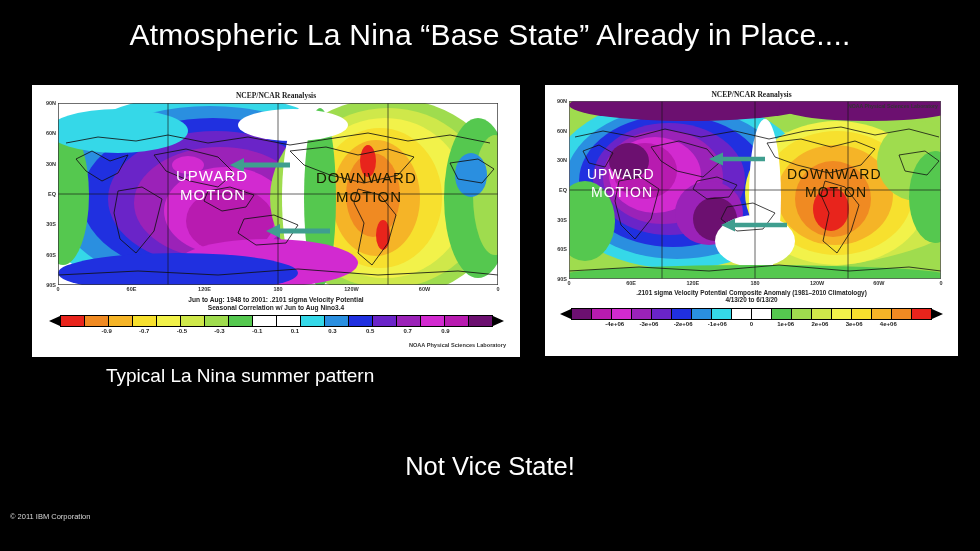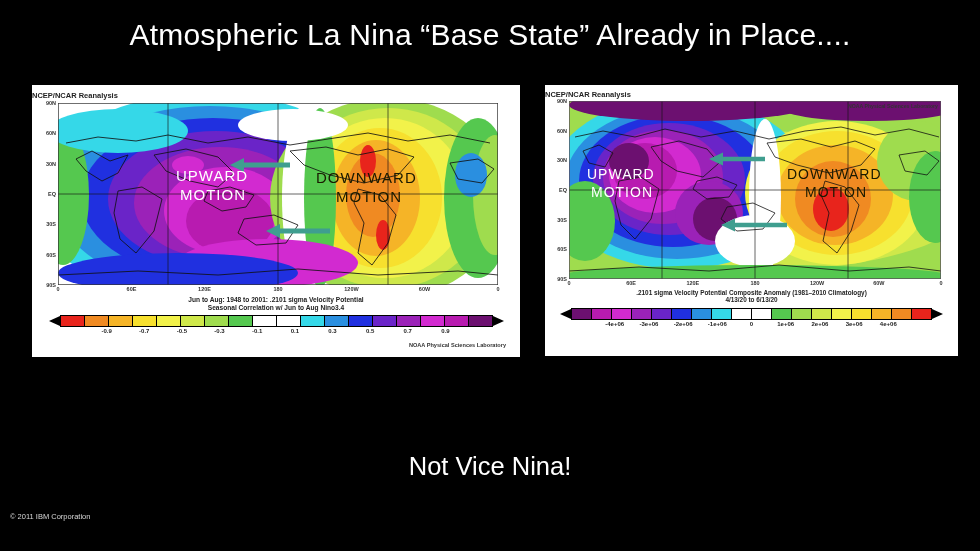--- a/index.html
+++ b/index.html
@@ -10,22 +10,22 @@
   .slide-title{
     position:absolute;top:18px;left:0;width:980px;text-align:center;
     font-size:30px;letter-spacing:.2px;color:#fff;white-space:nowrap;
   }
 
   .panel{position:absolute;background:#fff;overflow:hidden;}
   .panel-left{left:32px;top:85px;width:488px;height:272px;}
   .panel-right{left:545px;top:85px;width:413px;height:271px;}
 
   .fig-head{
-    width:100%;text-align:left;color:#222;font-weight:bold;
-    font-family:Liberation Sans, sans-serif;
+    width:100%;text-align:center;color:#222;font-weight:bold;
+    font-family:Liberation Serif, serif;
   }
   .panel-left .fig-head{font-size:7.5px;padding-top:6px;}
   .panel-right .fig-head{font-size:7.5px;padding-top:5px;}
 
   .maparea{position:relative;}
   .panel-left .maparea{margin:3px 0 0 26px;width:440px;height:182px;}
   .panel-right .maparea{margin:2px 0 0 24px;width:372px;height:178px;}
   .maparea svg{display:block;width:100%;height:100%;}
 
   .ylab,.xlab{position:absolute;color:#333;font-weight:bold;
@@ -348,18 +348,19 @@
         <span style="left: 138.1px;">-2e+06</span>
         <span style="left: 172.3px;">-1e+06</span>
         <span style="left: 206.5px;">0</span>
         <span style="left: 240.7px;">1e+06</span>
         <span style="left: 274.9px;">2e+06</span>
         <span style="left: 309.1px;">3e+06</span>
         <span style="left: 343.3px;">4e+06</span>
       </div>
   </div>
 
-
-  <div class="bottom-line bl2">Not Vice Nina!</div>
+  <div class="caption cap-left">Typical La Nina summer pattern</div>
+
+  <div class="bottom-line bl2">Not Vice State!</div>
 
   <div class="copyright">© 2011 IBM Corporation</div>
 
 </div>
 
 </body></html>

